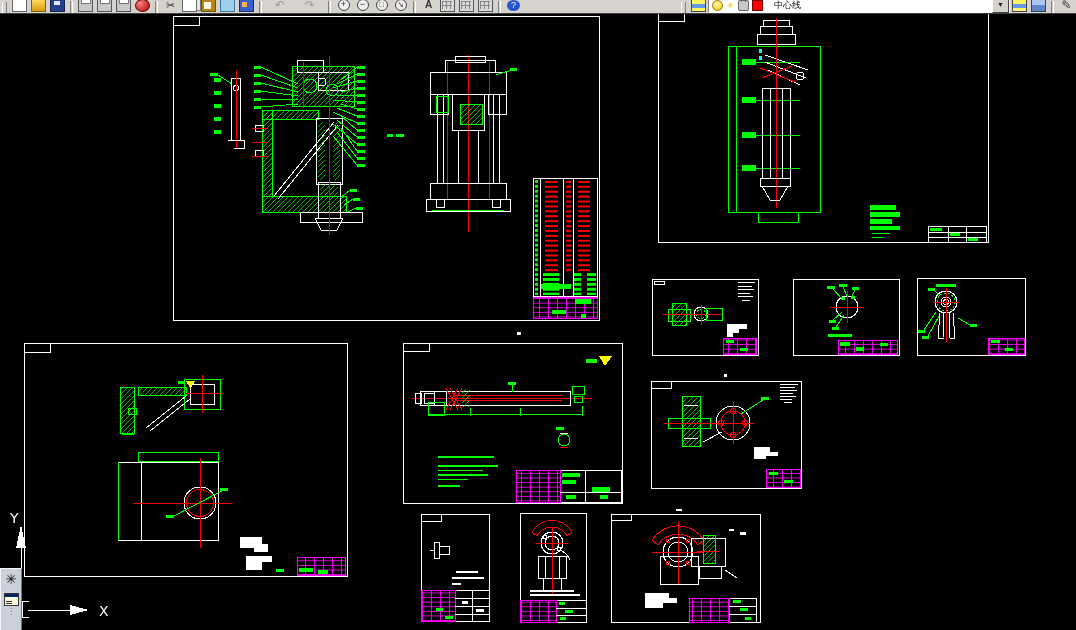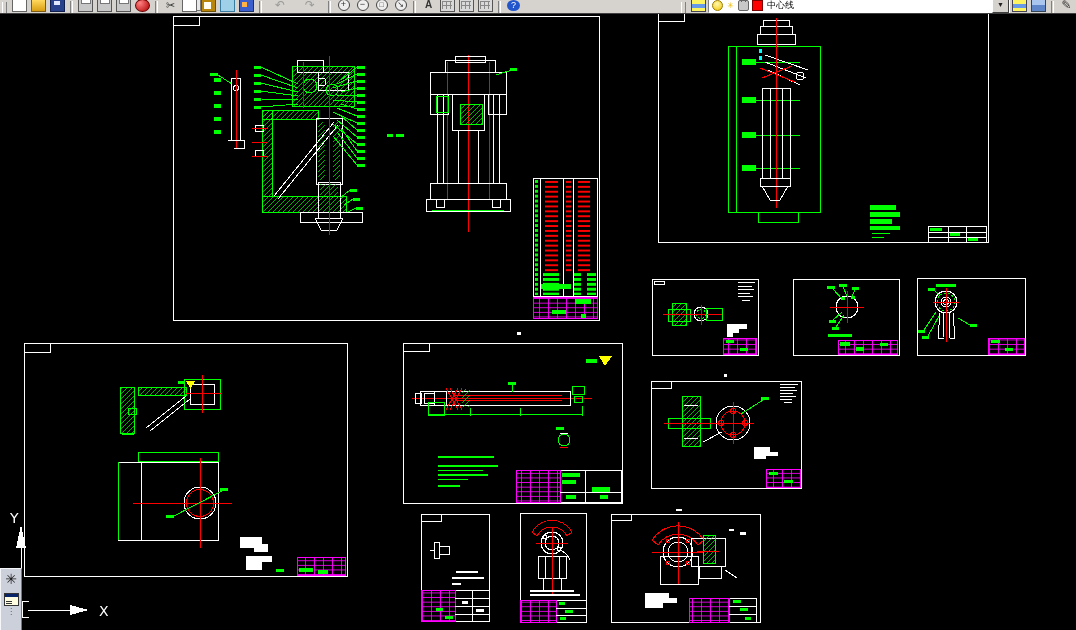--- a/index.html
+++ b/index.html
@@ -42,21 +42,21 @@
   .ic-pencil::before{content:"\270E";font-size:12px;color:#333;}
   
   #layer-combo{display:flex;align-items:center;height:13px;margin-top:-1px;background:#fff;
      border:1px solid;border-color:#808080 #fff #fff #808080;width:300px;flex:none;}
   #layer-combo .mini{width:9px;height:9px;margin-left:3px;flex:none;position:relative;font-size:8px;line-height:9px;text-align:center;}
   .mini-bulb{background:radial-gradient(circle at 4px 3px,#fff9b0,#f4c400);border-radius:50%;border:1px solid #9a7b00;}
   .mini-sun{color:#e8b800;} .mini-sun::before{content:"\2733";}
   .mini-lock{background:#c9c9c9;border:1px solid #666;border-radius:2px;}
   .mini-lock::before{content:"";position:absolute;left:2px;top:-3px;width:3px;height:3px;border:1px solid #666;border-bottom:none;border-radius:3px 3px 0 0;}
   .mini-swatch{background:#ff0000;border:1px solid #7a0000;}
-  #layer-name{font-size:9px;color:#000;margin-left:4px;white-space:nowrap;overflow:hidden;flex:1;}
+  #layer-name{font-size:9px;color:#000;margin-left:11px;white-space:nowrap;overflow:hidden;flex:1;}
   #combo-arrow{width:15px;height:12px;background:#d6d3ce;border:1px solid;border-color:#fff #404040 #404040 #fff;
      font-size:7px;line-height:10px;text-align:center;color:#222;flex:none;}
   .spacer{flex:1;}
   
   #side-toolbar{position:absolute;left:0;top:568px;width:20px;height:62px;background:#ccd0da;
      border:1px solid;border-color:#f4f6fa #777 #777 #f4f6fa;display:flex;flex-direction:column;align-items:center;}
   .sbtn{width:18px;height:20px;display:flex;align-items:center;justify-content:center;}
   .sic-render{color:#1a1a1a;font-size:14px;line-height:14px;}
   .sic-render::before{content:"\2733";}
   .sic-palette{width:13px;height:11px;background:#fffce0;border:1px solid #333;position:relative;}

